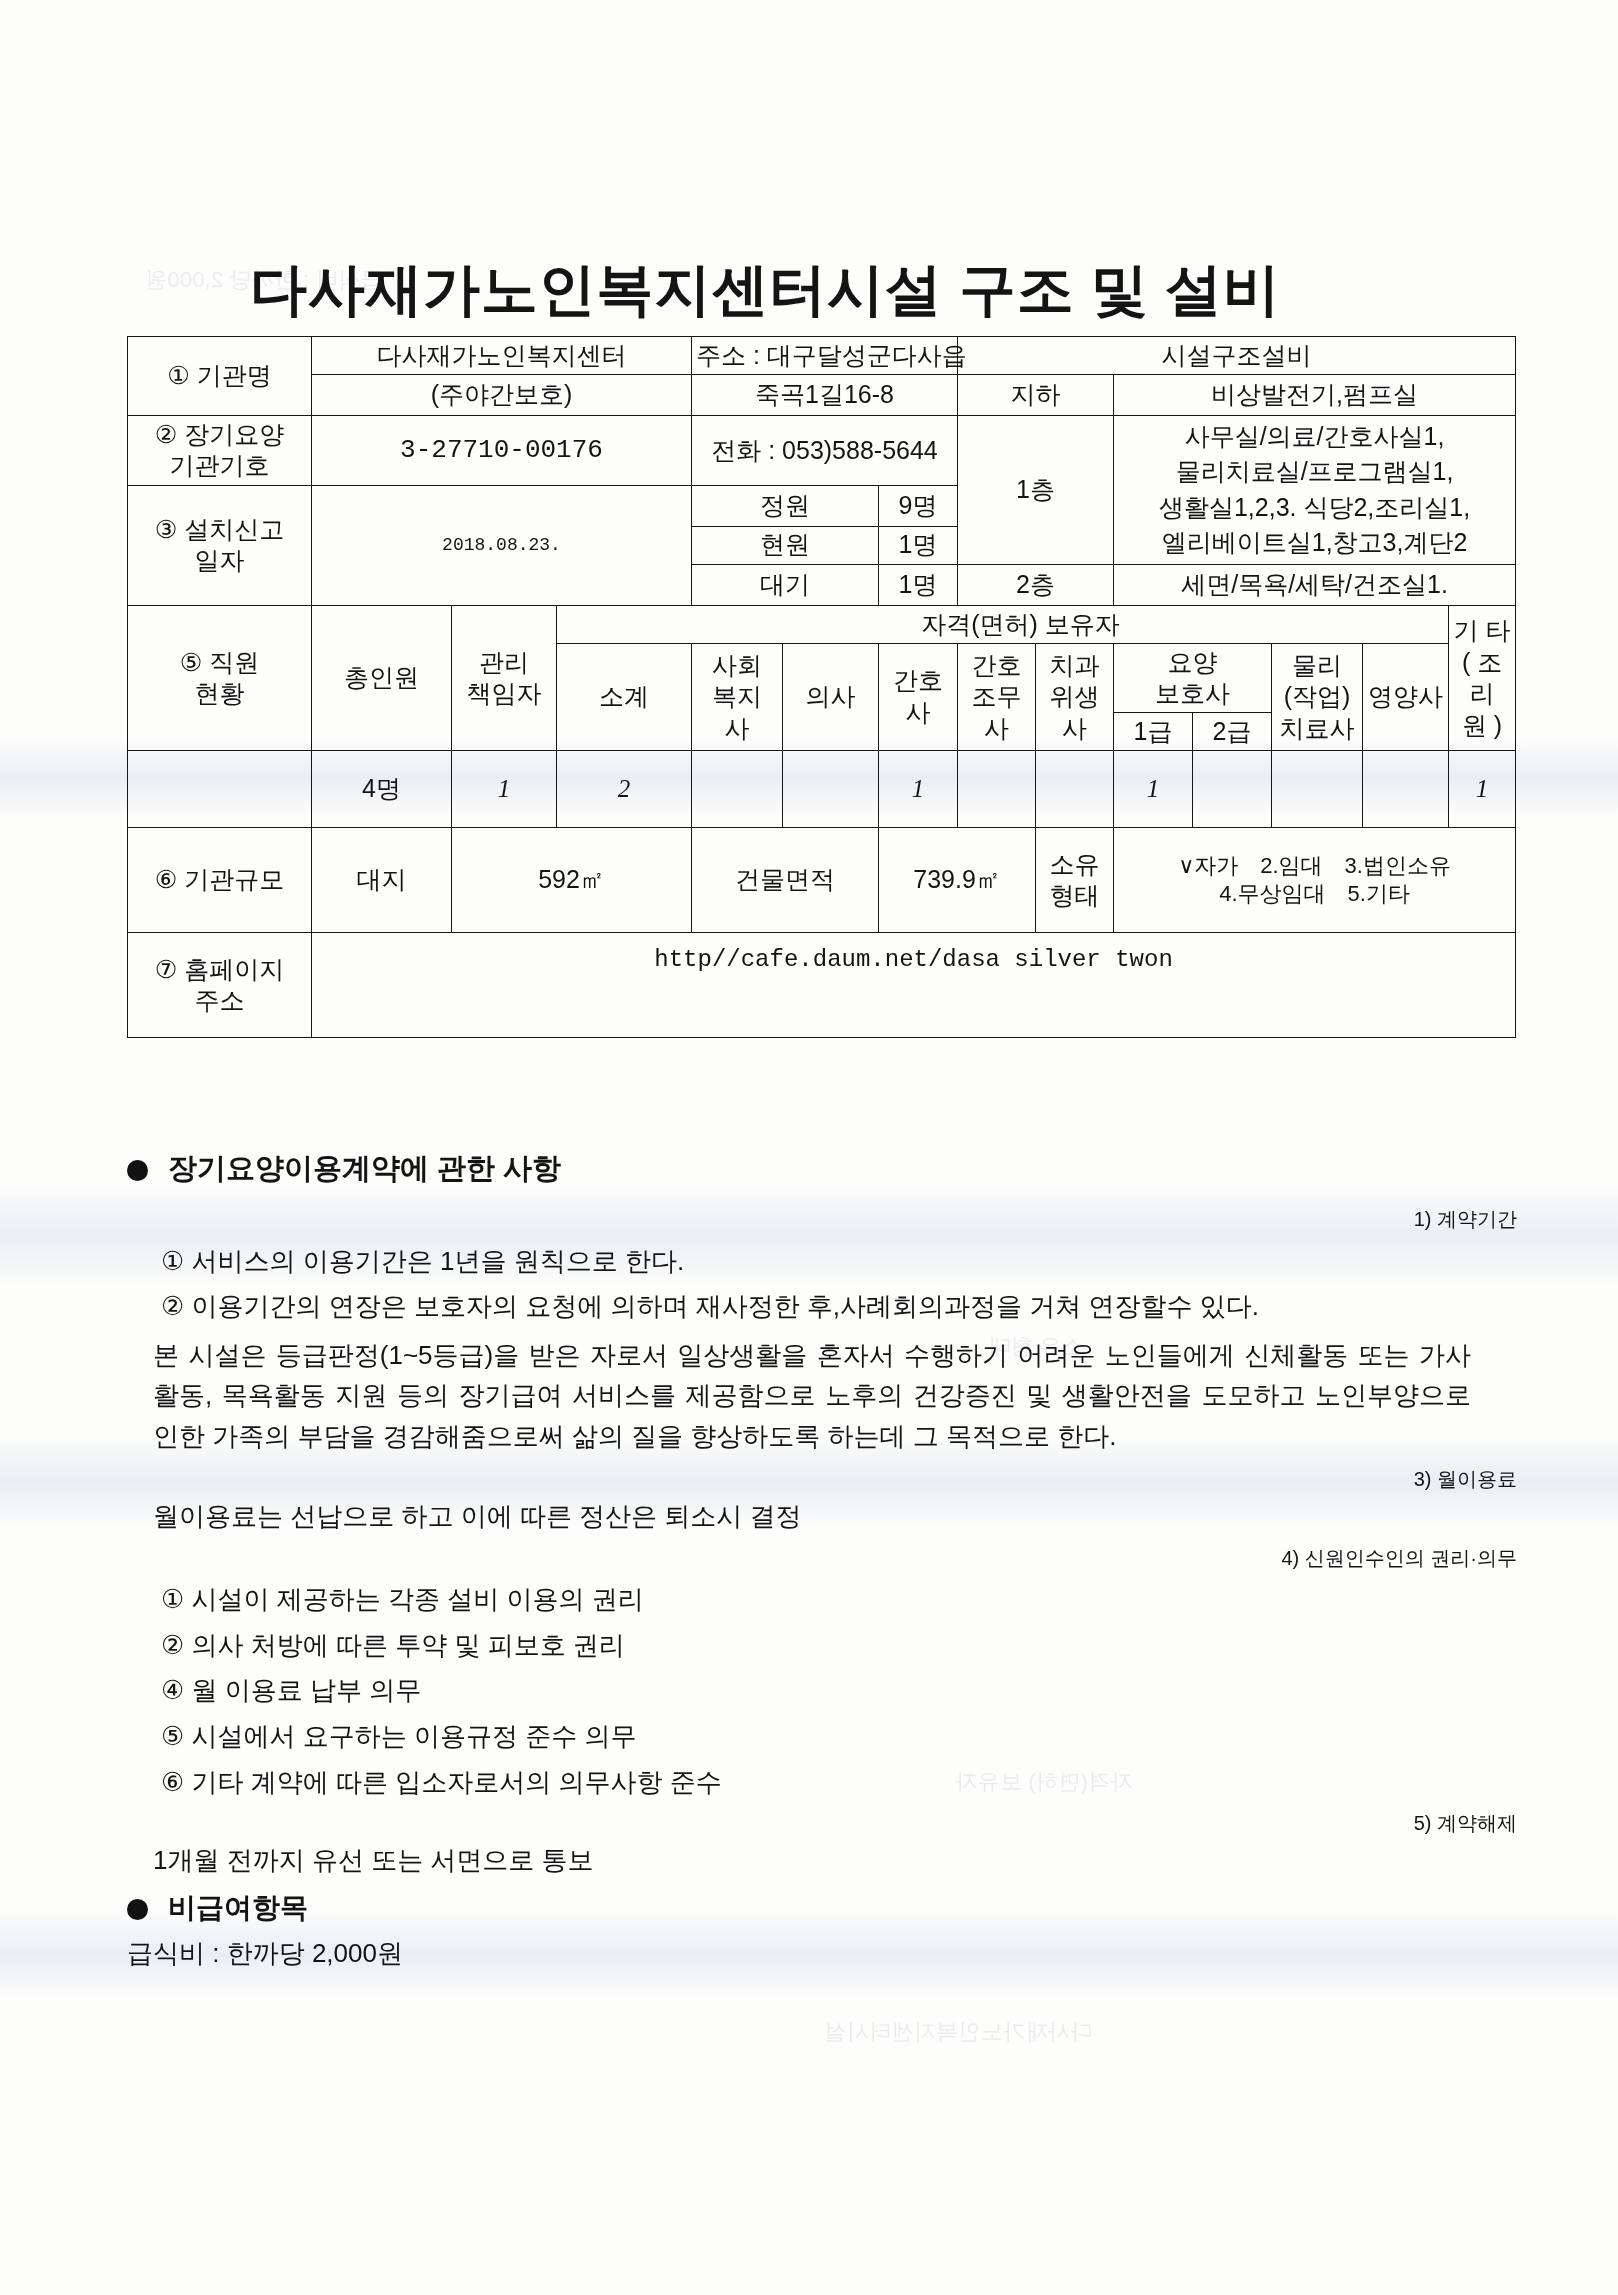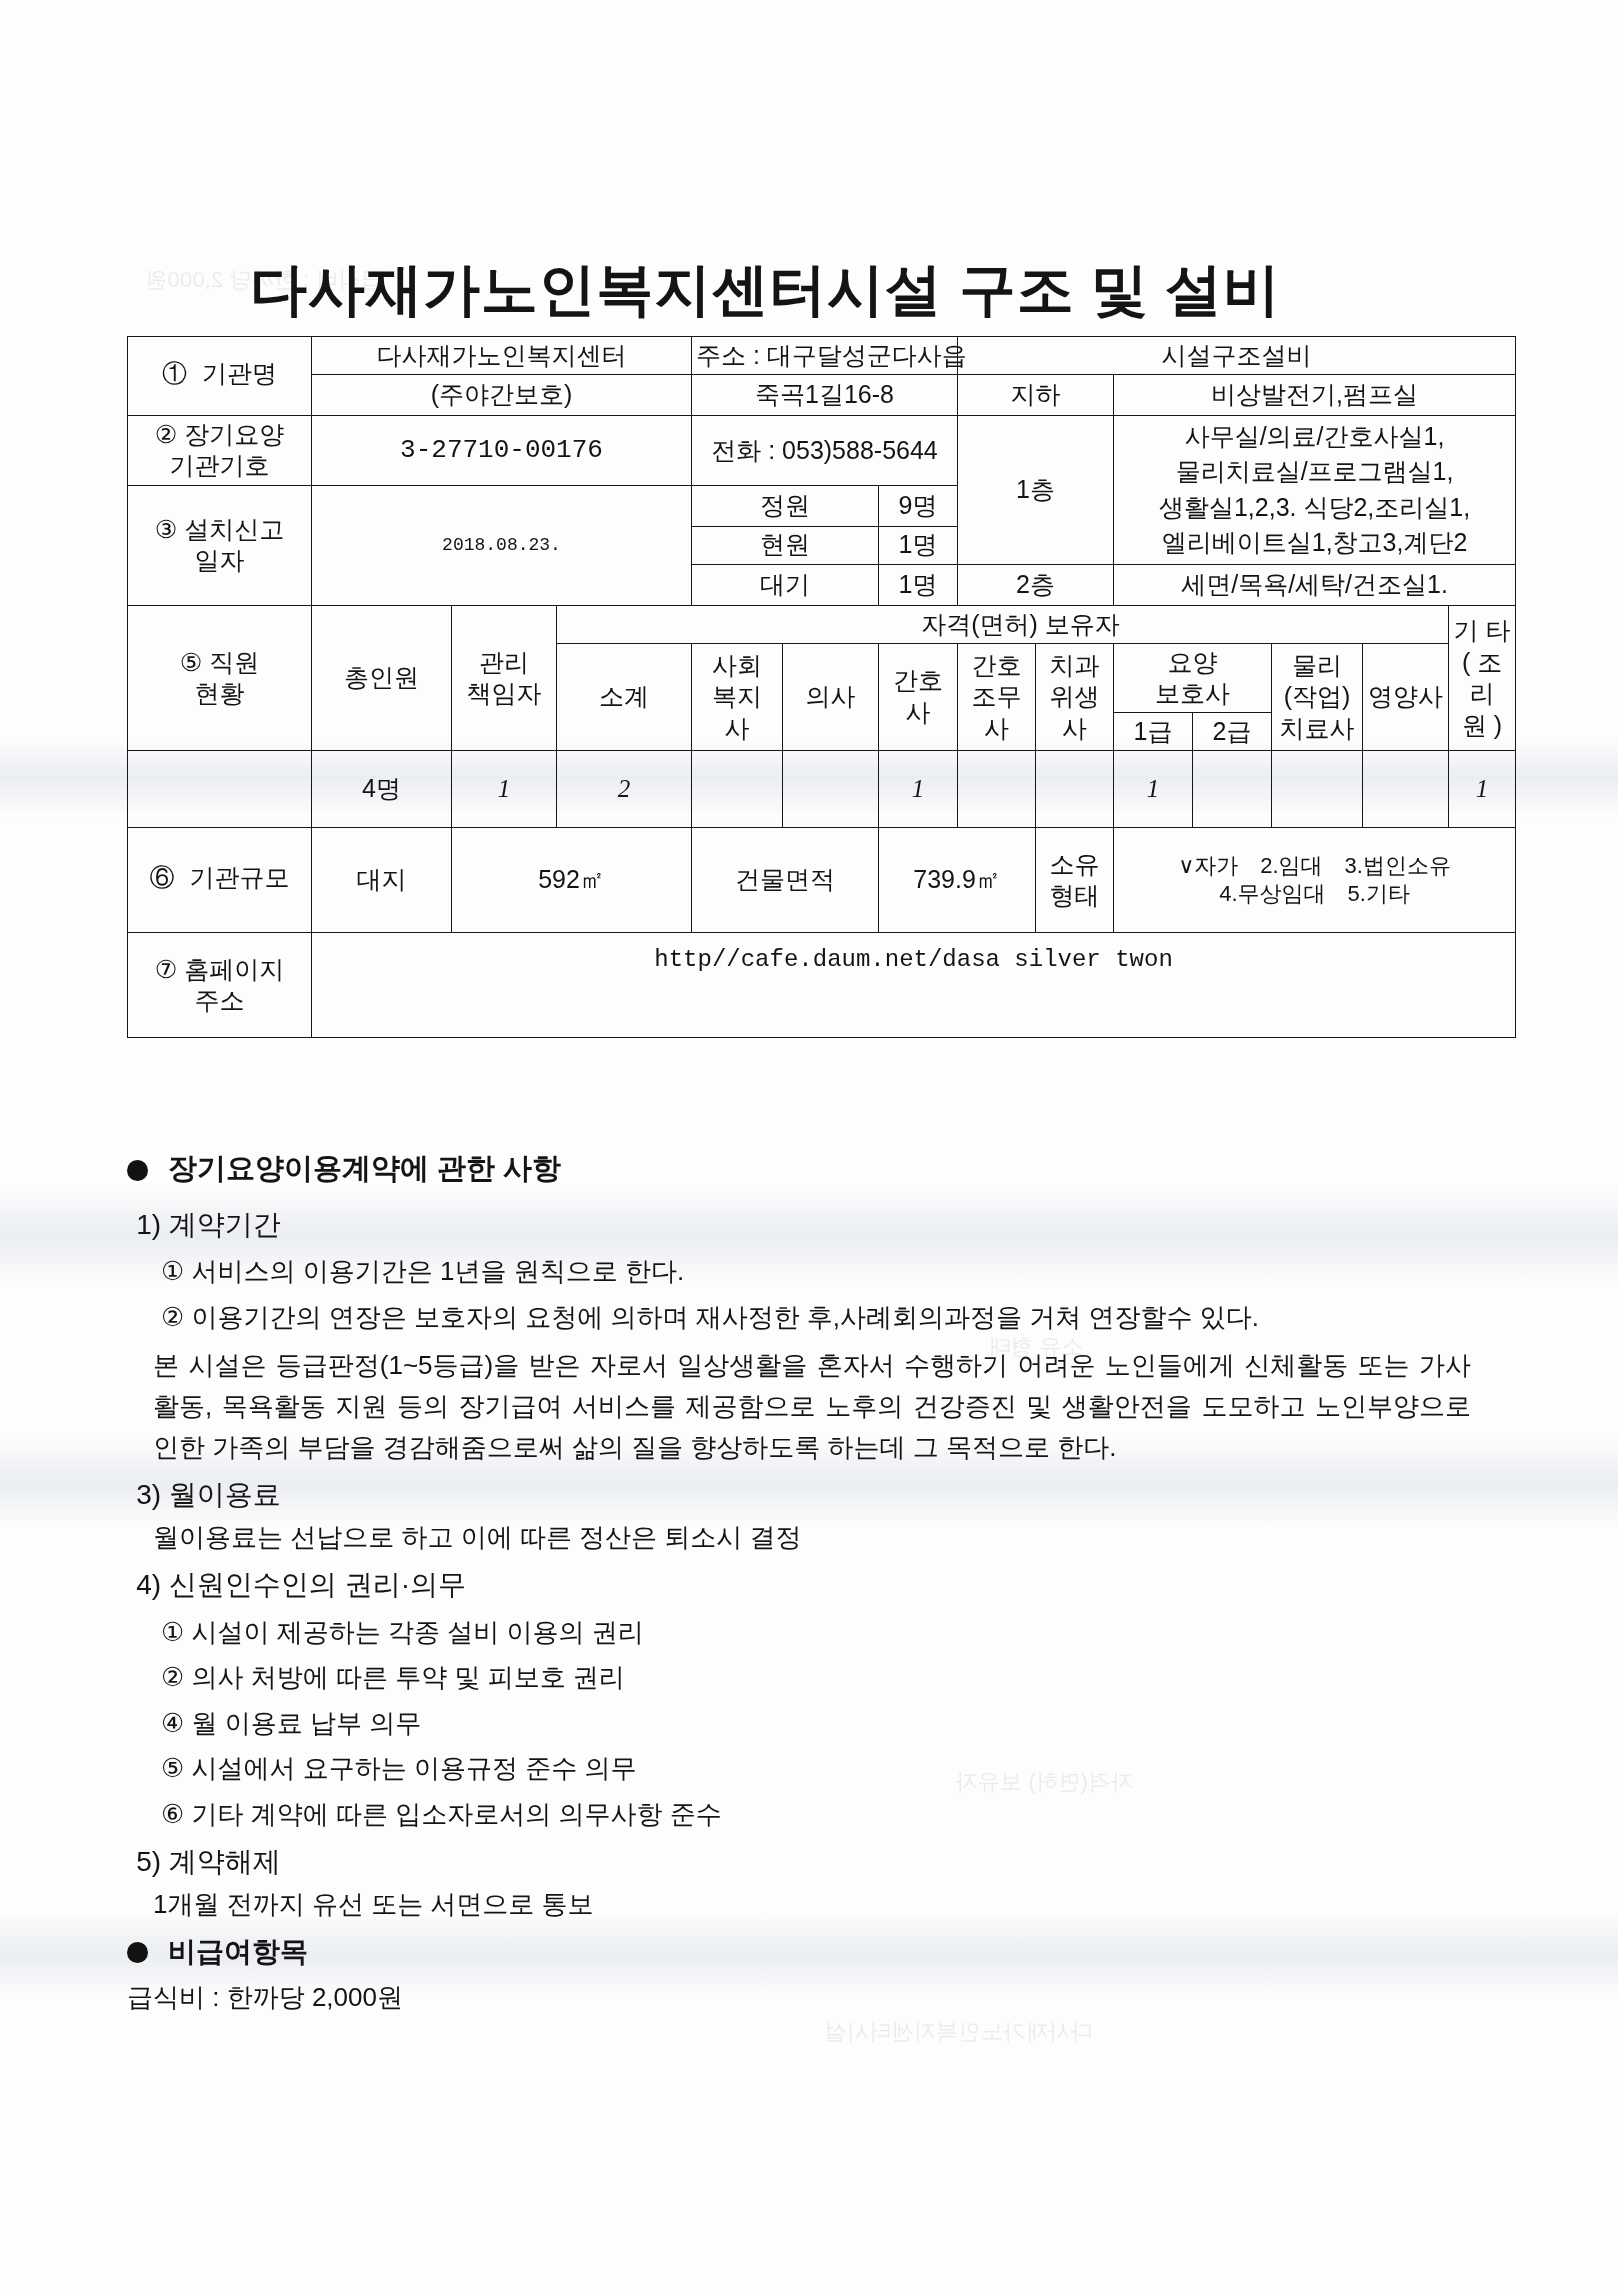--- a/index.html
+++ b/index.html
@@ -65,21 +65,21 @@
     text-align: center;
     vertical-align: middle;
     font-size: 25px;
     font-weight: 400;
     line-height: 1.26;
   }
   td.thick-l { border-left-width: 3.3px; }
   td.thick-r { border-right-width: 3.3px; }
   td.thick-t { border-top-width: 3.3px; }
   td.thick-b { border-bottom-width: 3.3px; }
-  .lbl { font-size: 26px; white-space: nowrap; font-family: Liberation Mono, monospace; }
+  .lbl { font-size: 26px; white-space: nowrap; }
   .lbl-2l { font-size: 26px; line-height: 1.28; }
   .small { font-size: 22px; }
   .xsmall { font-size: 19px; line-height: 1.2; }
   .mono { font-family: "Liberation Mono", "DejaVu Sans Mono", monospace; }
   .lefty { text-align: left; padding-left: 13px; }
   .nowrap { white-space: nowrap; }
   .hand {
     font-family: "Liberation Serif", "DejaVu Serif", serif;
     font-size: 29px;
     font-style: italic;
@@ -109,23 +109,24 @@
     display: inline-block;
     width: 21px;
     height: 21px;
     border-radius: 50%;
     background: #121212;
     flex: 0 0 auto;
     position: relative;
     top: 1.3px;
   }
   .numitem {
-    font-size: 28px;
+    font-size: 20px;
     margin: 0 0 10.5px 9.2px;
     line-height: 1.35;
+    text-align: right;
   }
   .subitem {
     font-size: 26px;
     margin: 0 0 10.5px 34px;
     line-height: 1.35;
   }
   .para {
     font-size: 26px;
     margin: 0 0 9.2px 26px;
     line-height: 1.56;

